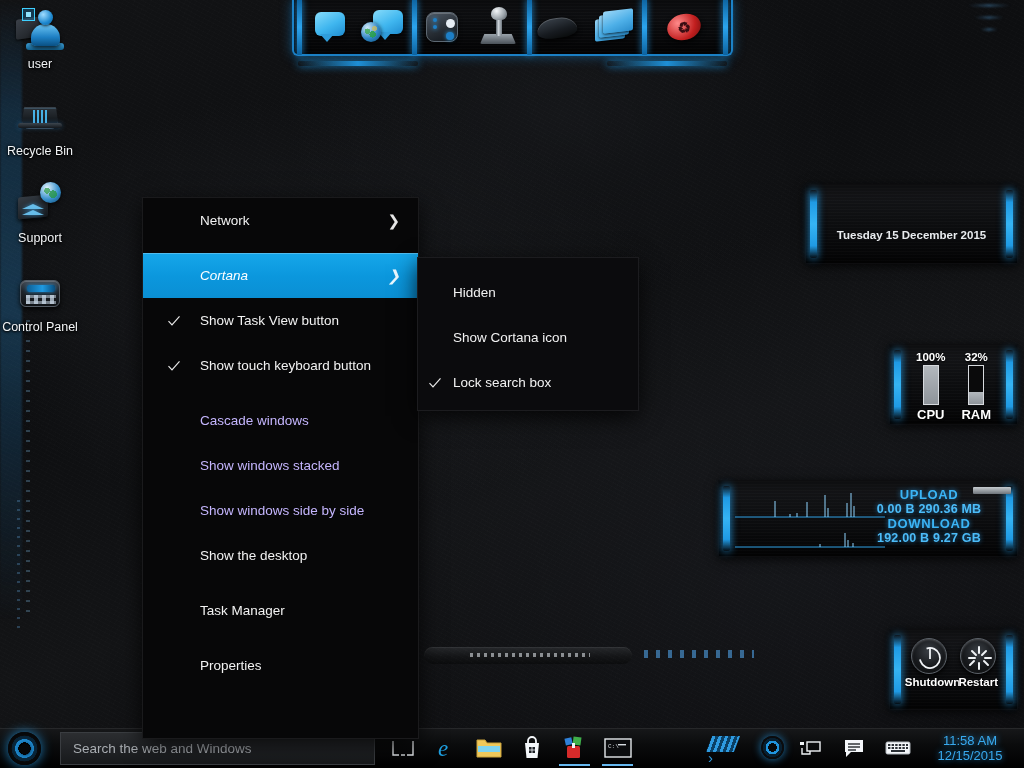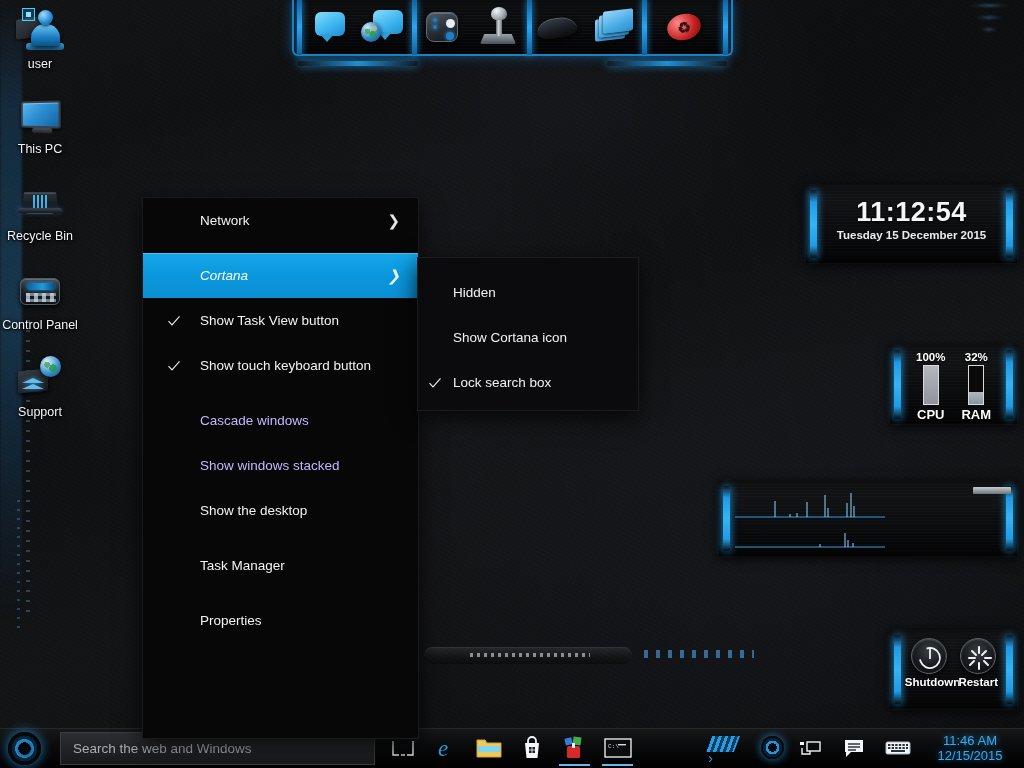--- a/index.html
+++ b/index.html
@@ -499,53 +499,47 @@
     <div class="glyph">
       <div class="ico-card"></div>
       <div class="ico-user-base"></div>
       <div class="ico-user-body"></div>
       <div class="ico-user-head"></div>
       <div class="sel-box"></div>
     </div>
     <span class="lbl">user</span>
   </div>
 
-  <div class="desk-icon" style="margin-top:20px;">
-    <div class="glyph">
-      <div class="ico-monitor"></div>
-    </div>
-    <span class="lbl">This PC</span>
-  </div>
 
 
   <div class="desk-icon" style="margin-top:22px;">
     <div class="glyph">
       <div class="ico-bin"></div>
       <div class="ico-bin-lid"></div>
     </div>
     <span class="lbl">Recycle Bin</span>
-  </div>
-
-  <div class="desk-icon" style="margin-top:24px;">
-    <div class="glyph">
-      <div class="ico-cpanel"></div>
-    </div>
-    <span class="lbl">Control Panel</span>
   </div>
 
   <div class="desk-icon" style="margin-top:22px;">
     <div class="glyph">
       <div class="ico-support"></div>
       <div class="ico-support-chev">
           <i style="top:0"></i>
           <i style="top:6px"></i>
         </div>
       <div class="ico-support-globe"></div>
     </div>
     <span class="lbl">Support</span>
+  </div>
+
+  <div class="desk-icon" style="margin-top:24px;">
+    <div class="glyph">
+      <div class="ico-cpanel"></div>
+    </div>
+    <span class="lbl">Control Panel</span>
   </div>
 </div>
 
 <div id="top-dock">
   <div class="dock-frame">
     <div class="dock-sep" style="margin-left:3px;"></div>
 
     <div class="dock-group">
       <div class="dock-ico">
         <div class="d-chat" style="left:12px;top:8px;"></div>
@@ -640,20 +634,23 @@
   <div class="mi-gap"></div>
 
   <div class="mi disabled">
     <span>Cascade windows</span>
   </div>
 
   <div class="mi disabled">
     <span>Show windows stacked</span>
   </div>
 
+  <div class="mi disabled">
+    <span>Show windows side by side</span>
+  </div>
 
   <div class="mi">
     <span>Show the desktop</span>
   </div>
   <div class="mi-gap"></div>
 
   <div class="mi">
     <span>Task Manager</span>
   </div>
   <div class="mi-gap"></div>
@@ -678,21 +675,20 @@
           <path d="M1.5 7.2 L5 10.8 L12.5 2.4" fill="none" stroke="#e8e8e8" stroke-width="1.2"></path>
         </svg>
     </span>
     <span>Lock search box</span>
   </div>
 </div>
 
 <div class="widget" id="clock-widget">
   <div class="edge l"></div>
   <div class="edge r"></div>
-  <div id="clock-time">11:12:54</div>
   <div id="clock-date">Tuesday 15 December 2015</div>
 </div>
 
 <div class="widget" id="sys-widget">
   <div class="edge l"></div>
   <div class="edge r"></div>
   <div class="gauges">
     <div class="gauge">
       <span class="pct">100%</span>
       <div class="bar">
@@ -733,20 +729,32 @@
         <path d="M85 58 L85 55"></path>
           <path d="M110 58 L110 44"></path>
           <path d="M113 58 L113 51"></path>
           <path d="M118 58 L118 54"></path>
       </g>
     </svg>
   </div>
 
   <div class="net-cap"></div>
 
+  <div class="net-text">
+    <div class="ttl">UPLOAD</div>
+    <div class="val">
+      <span>0.00 B</span>
+      <span>290.36 MB</span>
+    </div>
+    <div class="ttl">DOWNLOAD</div>
+    <div class="val">
+      <span>192.00 B</span>
+      <span>9.27 GB</span>
+    </div>
+  </div>
 </div>
 
 <div class="widget" id="power-widget">
   <div class="edge l"></div>
   <div class="edge r"></div>
   <div class="pw-wrap">
     <div class="pw-btn">
       <div class="pw-circ">
         <svg width="36" height="36" viewBox="0 0 36 36">
           <circle cx="18" cy="19" r="10" fill="none" stroke="#f0f3f6" stroke-width="1.8" stroke-dasharray="49 14" transform="rotate(-110 18 19)"></circle>
@@ -882,17 +890,17 @@
           <rect x="10.2" y="7" width="2.4" height="2"></rect>
             <rect x="13.8" y="7" width="2.4" height="2"></rect>
           <rect x="17.4" y="7" width="2.4" height="2"></rect>
             <rect x="21" y="7" width="2" height="2"></rect>
           <rect x="6" y="10" width="14" height="2"></rect>
         </g>
       </svg>
     </div>
 
     <div id="tray-clock">
-      <span class="t">11:46 AM</span>
+      <span class="t">11:58 AM</span>
       <span class="d">12/15/2015</span>
     </div>
   </div>
 </div>
 
 </body></html>

